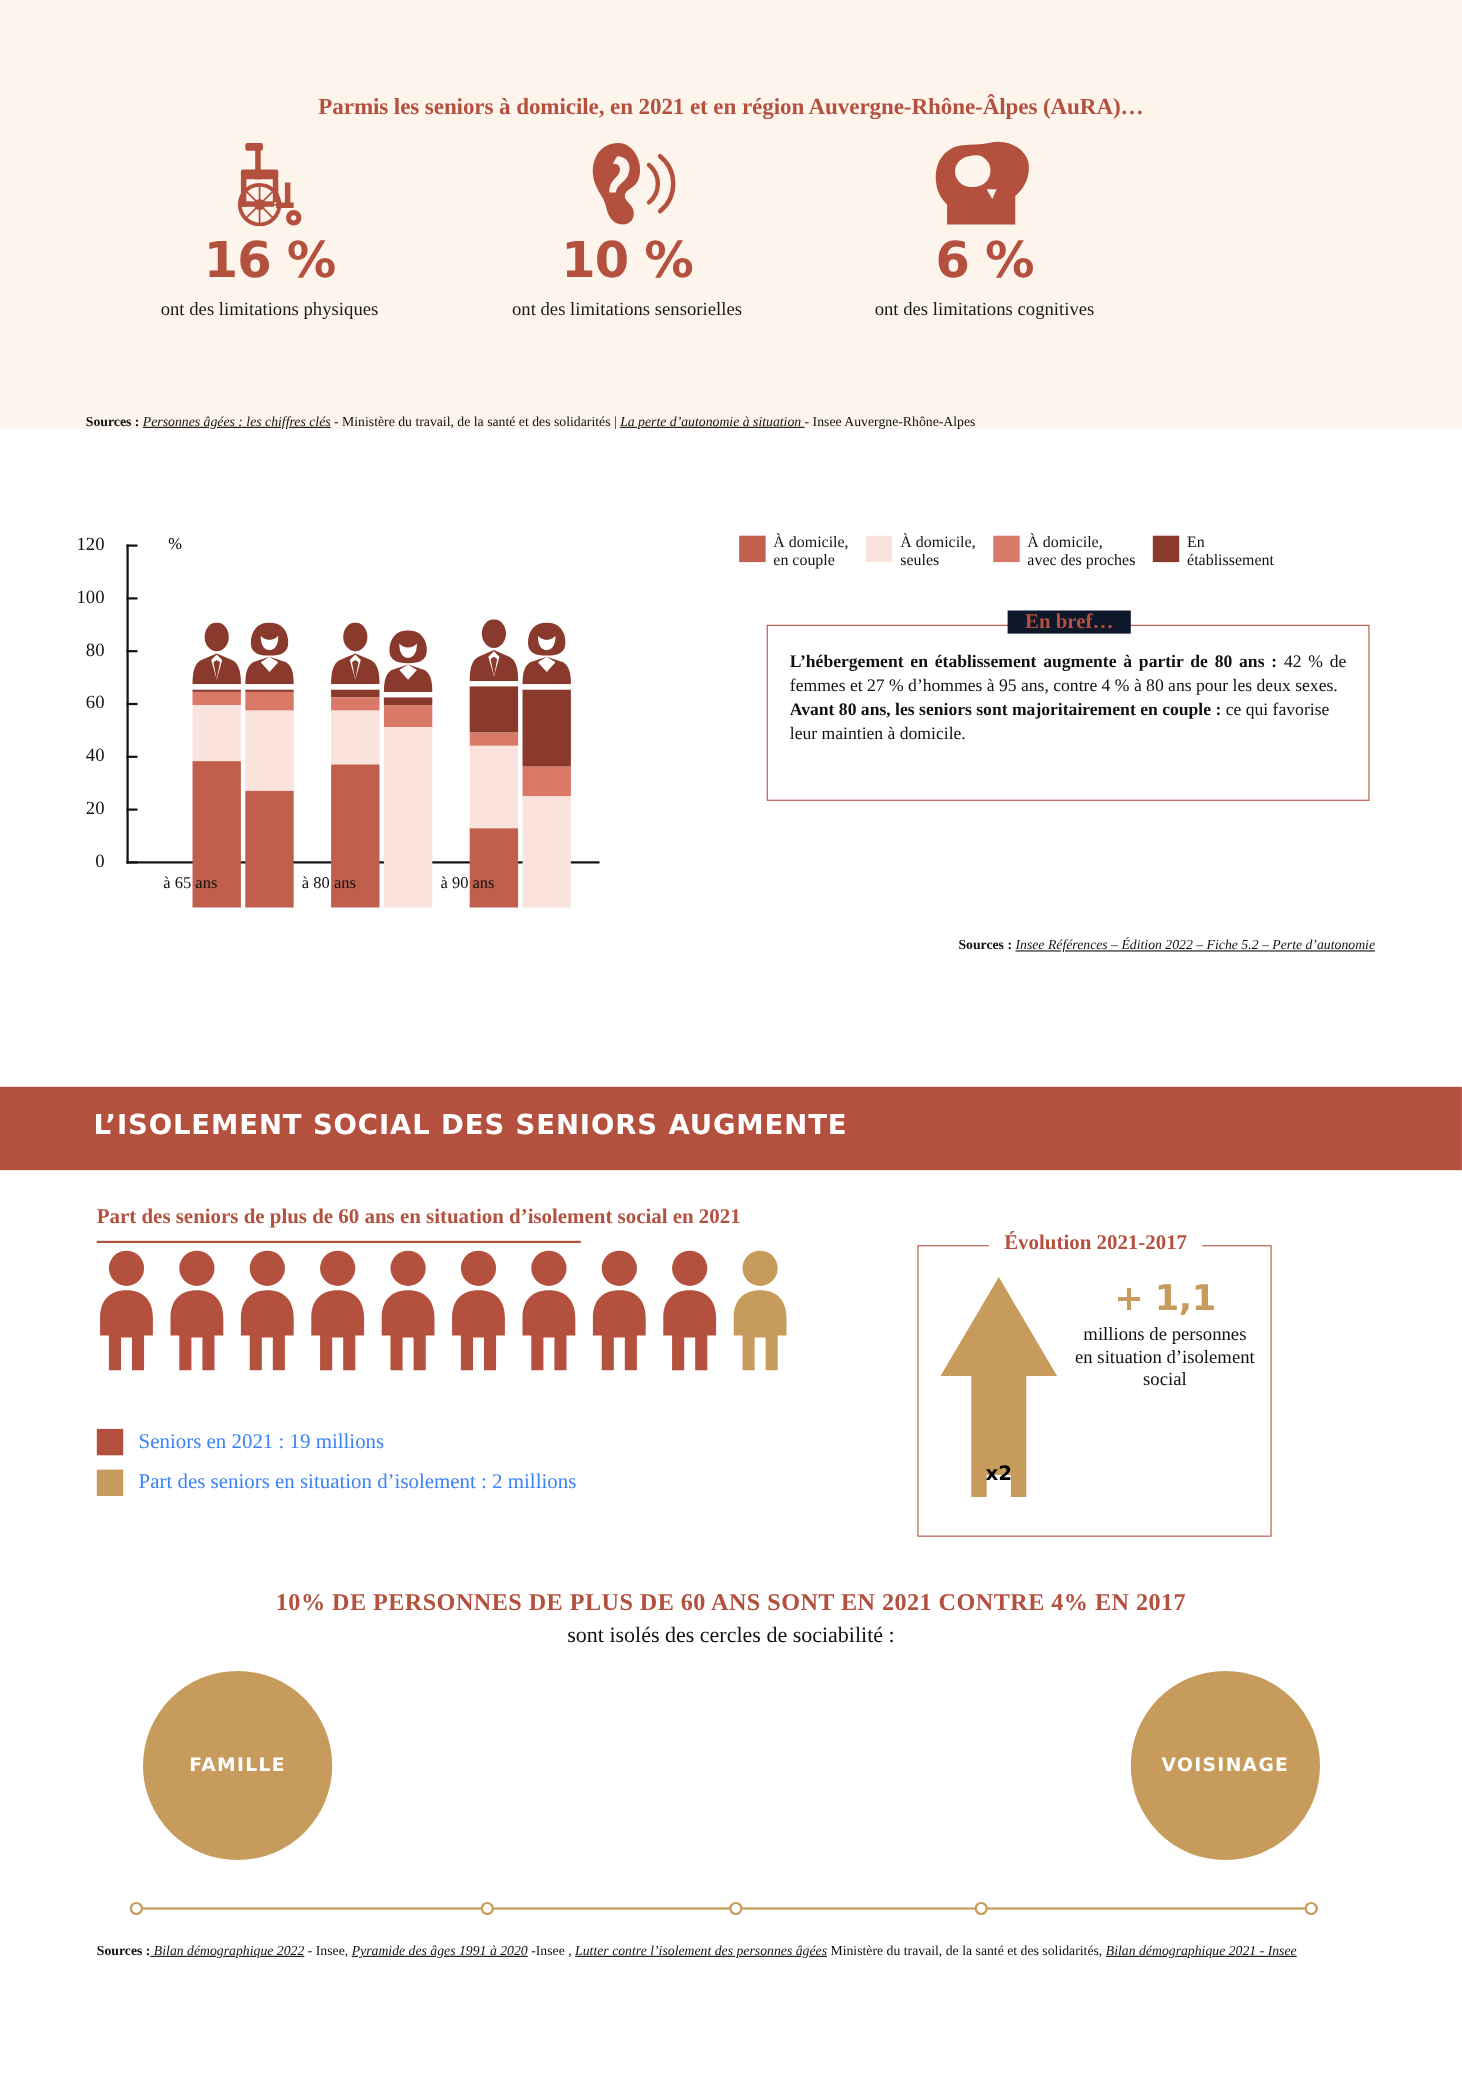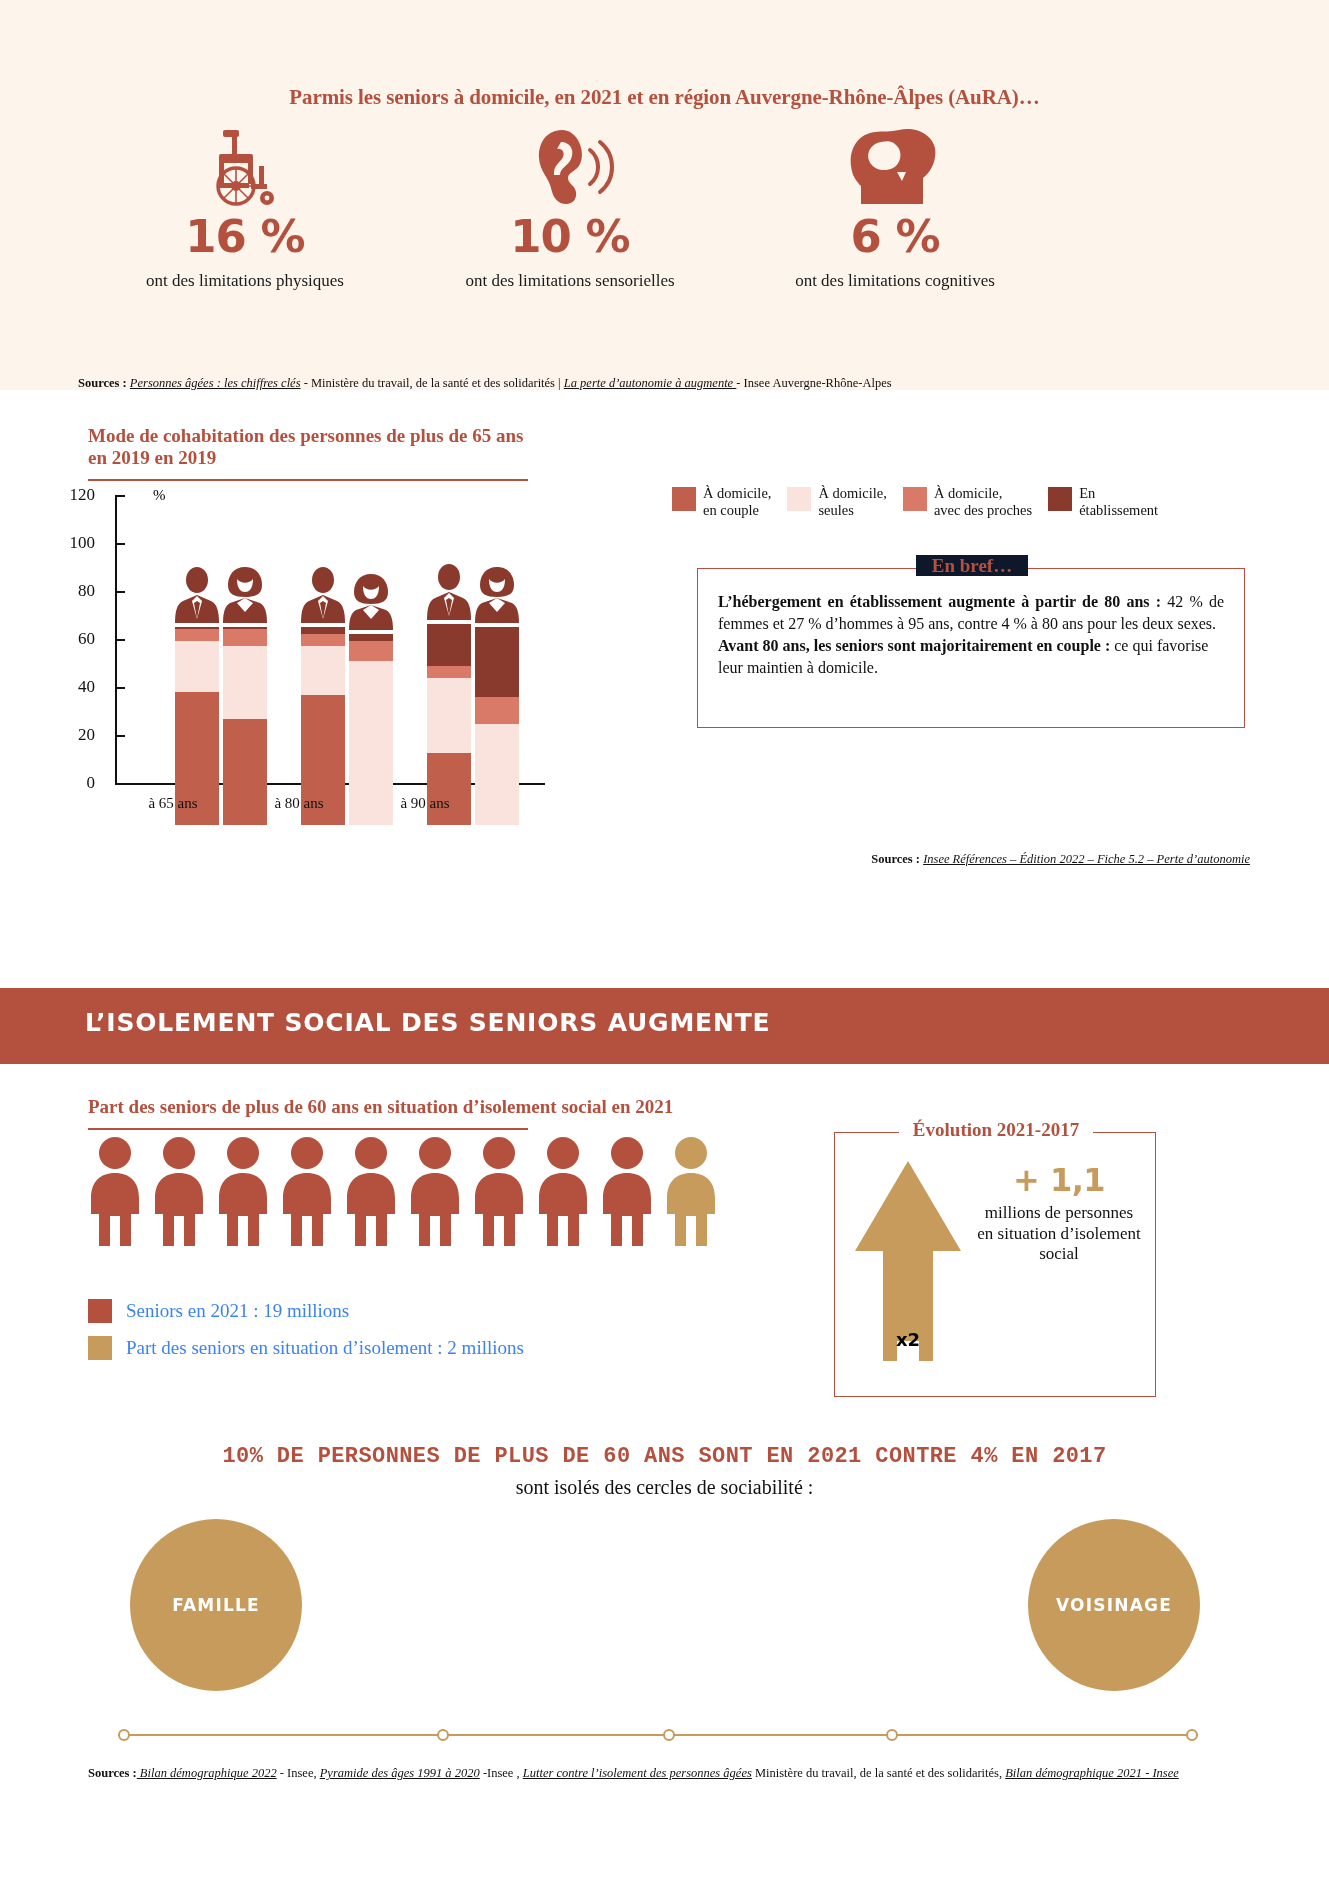--- a/index.html
+++ b/index.html
@@ -129,21 +129,21 @@
     font-family: "Liberation Serif", serif; font-size: 17px; color: #111;
     line-height: 1.22; text-align: center; margin-top: 4px;
   }
   .x2-label {
     position: absolute; left: 50%; transform: translateX(-50%); bottom: 20px;
     font-family: "DejaVu Sans", sans-serif; font-weight: bold; font-size: 18px; color: #000000;
   }
 
   .head-10 {
     position: absolute; left: 0; top: 380px; width: 1329px; text-align: center;
-    font-family: Liberation Mono, monospace; font-weight: bold; font-size: 22px;
+    font-family: Liberation Serif, serif; font-weight: bold; font-size: 22px;
     color: #b4503e; letter-spacing: 0.4px;
   }
   .head-10-sub {
     position: absolute; left: 0; top: 412px; width: 1329px; text-align: center;
     font-family: "Liberation Serif", serif; font-size: 20px; color: #111;
   }
   .circles { position: absolute; left: 130px; top: 455px; width: 1070px; display: flex; justify-content: space-between; }
   .circle {
     width: 172px; height: 172px; border-radius: 50%; background: #c79b5b;
     display: flex; align-items: center; justify-content: center; text-align: center;
@@ -218,29 +218,25 @@
         <path d="M52 44 l9 0 l-4 9 z" fill="#fdf4ec"></path>
       </g>
     </svg>
   </div>
   <div class="stat-pct">6 %</div>
   <div class="stat-label">ont des limitations cognitives</div>
 </div>
 
 <div class="s1-sources sources-line">
   <b>Sources :</b>
-  <i>Personnes âgées : les chiffres clés</i><span> - Ministère du travail, de la santé et des solidarités | </span><i>La perte d’autonomie à augmente </i><span>- Insee Auvergne-Rhône-Alpes</span>
+  <i>Personnes âgées : les chiffres clés</i><span> - Ministère du travail, de la santé et des solidarités | </span><i>La perte d’autonomie à situation </i><span>- Insee Auvergne-Rhône-Alpes</span>
 </div>
 
 <div class="s2">
 
-  <div style="position:absolute;left:88px;top:35px;width:440px;">
-    <div class="block-title">Mode de cohabitation des personnes de plus de 65 ans en 2019 en 2019</div>
-    <div class="title-rule"></div>
-  </div>
 
   <div class="chart-wrap">
 
     <div class="axis-y-label" style="left:-42px; top:-10px;">120</div>
     <div class="axis-y-label" style="left:-42px; top:38px;">100</div>
     <div class="axis-y-label" style="left:-42px; top:86px;">80</div>
     <div class="axis-y-label" style="left:-42px; top:134px;">60</div>
     <div class="axis-y-label" style="left:-42px; top:182px;">40</div>
     <div class="axis-y-label" style="left:-42px; top:230px;">20</div>
     <div class="axis-y-label" style="left:-42px; top:278px;">0</div>

